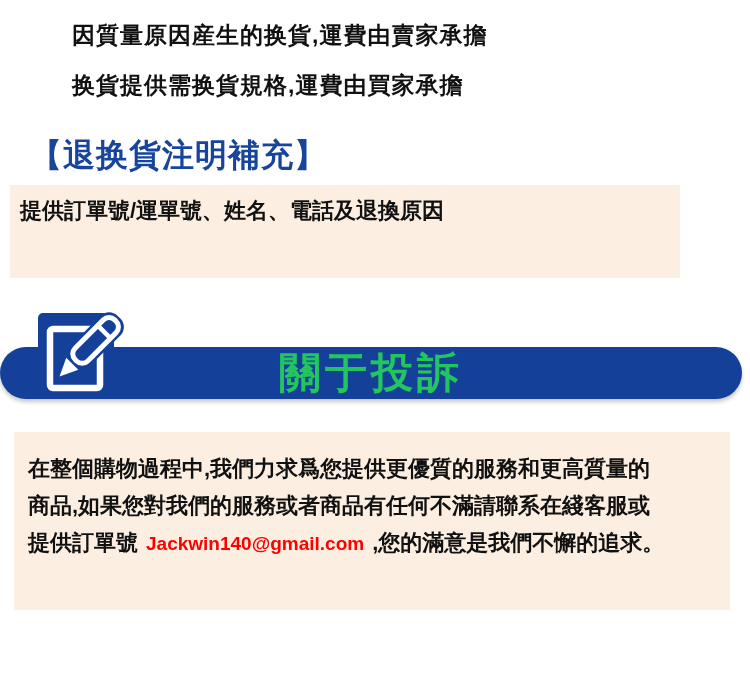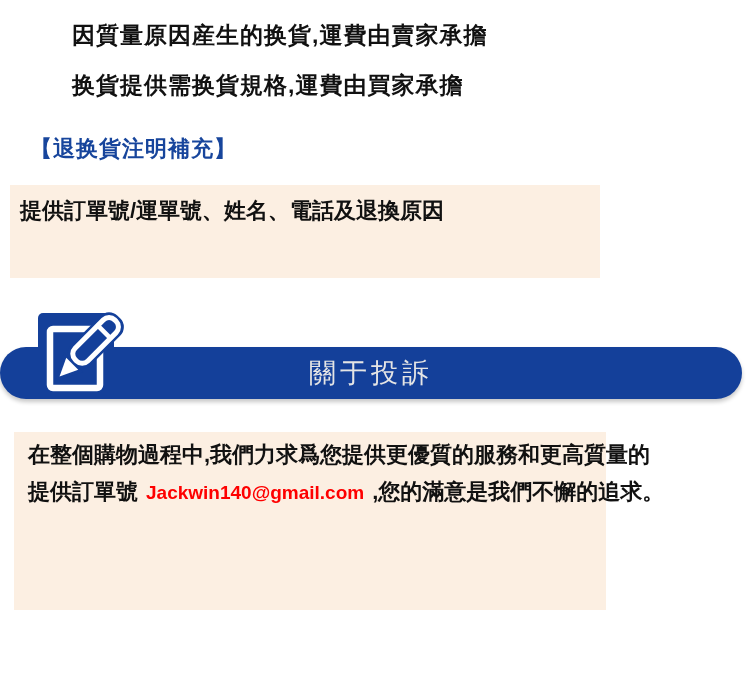--- a/index.html
+++ b/index.html
@@ -25,36 +25,36 @@
     letter-spacing: 1px;
     white-space: nowrap;
   }
   .policy-line.q { top: 20px; }
   .policy-line.p { top: 70px; }
 
   .section-heading {
     position: absolute;
     left: 30px;
     top: 134px;
-    font-size: 22px;
+    font-size: 32px;
     font-weight: 700;
     color: #17459c;
     letter-spacing: 1px;
     white-space: nowrap;
   }
 
   .beige-box {
     position: absolute;
     background: #fcefe2;
     box-sizing: border-box;
   }
   .box-notes {
     left: 10px;
     top: 185px;
-    width: 590px;
+    width: 670px;
     height: 93px;
     padding: 7px 10px;
   }
   .box-notes .line,
   .box-complaint .line {
     font-size: 22px;
     font-weight: 700;
     color: #111111;
     line-height: 38px;
     white-space: nowrap;
@@ -77,33 +77,33 @@
     height: 52px;
     background: #14409a;
     border-radius: 26px;
     box-shadow: 0 3px 4px rgba(0,0,0,0.22);
     z-index: 2;
     display: flex;
     align-items: center;
     justify-content: center;
   }
   .banner-title {
-    color: #e5e5e5;
-    font-size: 27px;
-    font-weight: 400;
+    color: #22c55e;
+    font-size: 42px;
+    font-weight: 700;
     letter-spacing: 4px;
     white-space: nowrap;
   }
 
   .box-complaint {
     left: 14px;
     top: 432px;
-    width: 592px;
+    width: 716px;
     height: 178px;
-    padding: 4px 14px;
+    padding: 18px 14px;
   }
   .box-complaint .line { line-height: 37px; }
   .email-link {
     color: #fe0000;
     font-weight: 700;
     font-size: 19px;
     margin: 0 8px;
     letter-spacing: 0;
   }
 </style>
@@ -142,16 +142,17 @@
       </g>
     </svg>
   </div>
 
   <div class="banner">
     <div class="banner-title">關于投訴</div>
   </div>
 
   <div class="beige-box box-complaint">
     <div class="line">在整個購物過程中,我們力求爲您提供更優質的服務和更高質量的</div>
+    <div class="line">商品,如果您對我們的服務或者商品有任何不滿請聯系在綫客服或</div>
     <div class="line"><span>提供訂單號</span><span class="email-link">Jackwin140@gmail.com</span><span>,您的滿意是我們不懈的追求。</span></div>
   </div>
 
 </div>
 
 </body></html>

